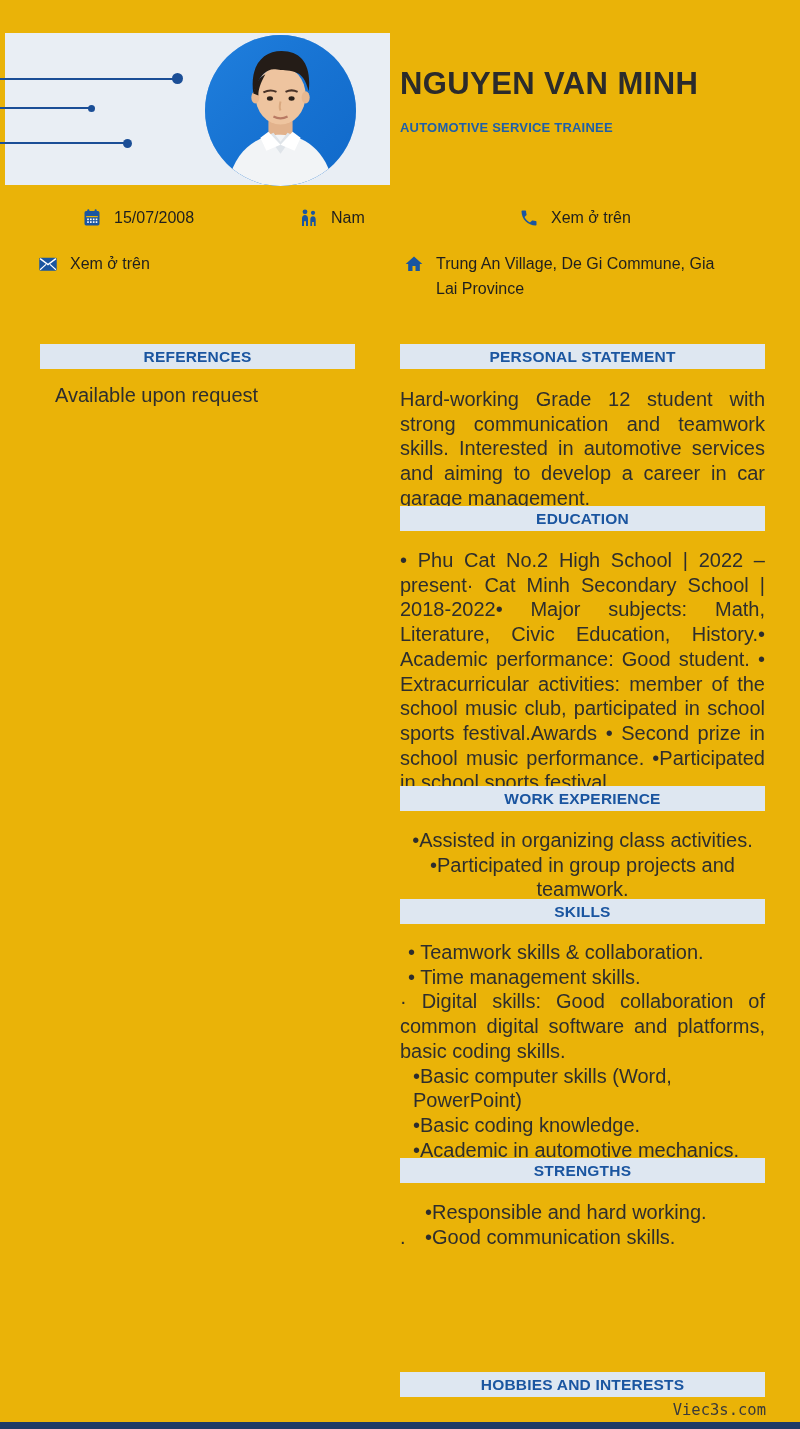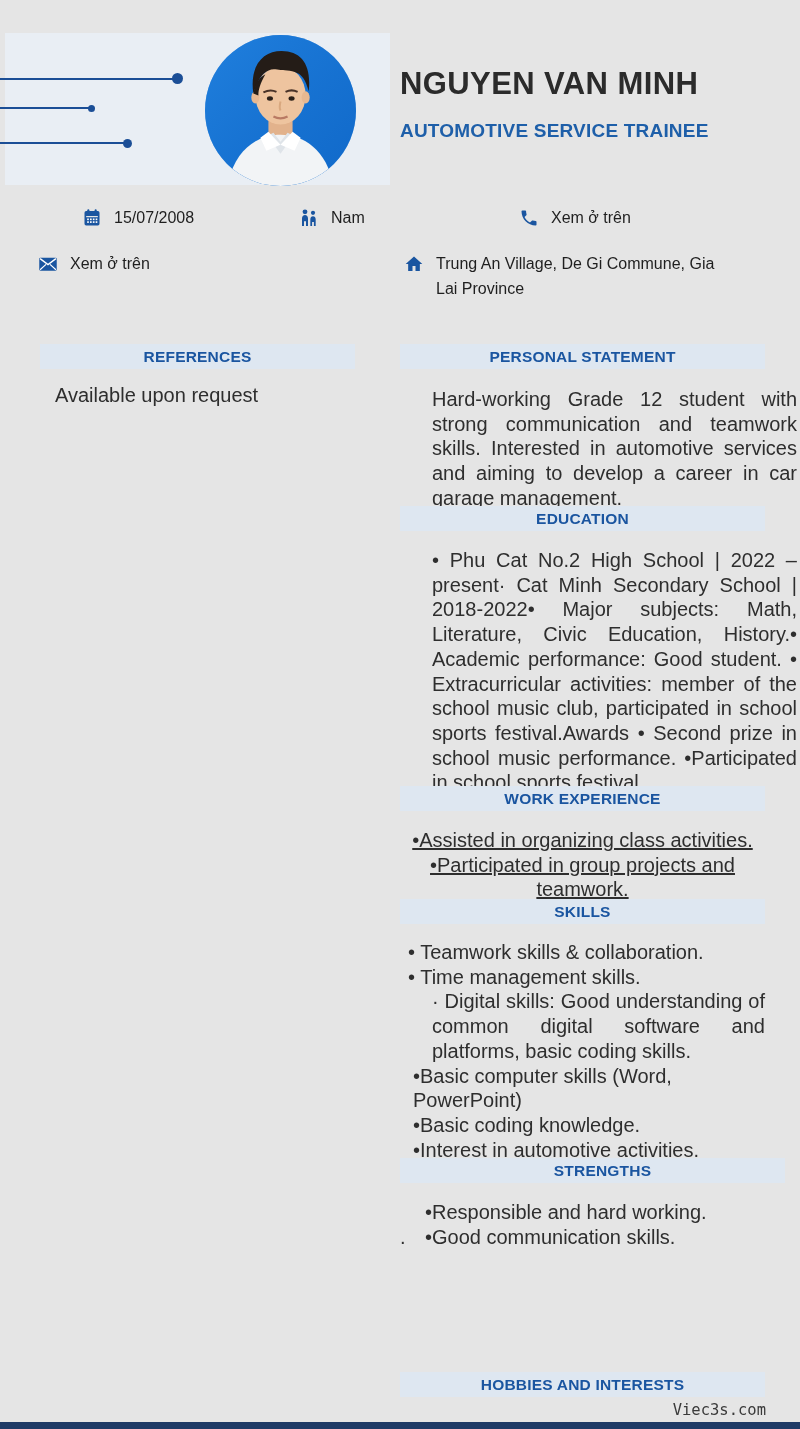--- a/index.html
+++ b/index.html
@@ -1,45 +1,45 @@
 <!DOCTYPE html>
 <html lang="vi" style="--accent: #1a55a0; --subtitle_blue: #1e5fa9; --line_blue: #1b4e96; --band_bg: #e9eef4; --bar_bg: #dee7f1; --name_color: #2b2b2b; --photo_bg: #1472d6; --footer_bar: #1e3a66;"><head>
 <meta charset="utf-8">
 <style>
   html,body { margin:0; padding:0; background:#ffffff; }
   .page {
-    position:relative; width:800px; height:1429px; background:#e5e5e5;
+    position:relative; width:800px; height:1429px; background:#eab308;
     font-family:"Liberation Sans","DejaVu Sans",sans-serif; color:#2e2e2e;
     overflow:hidden;
   }
   
   .band { position:absolute; left:5px; top:33px; width:385px; height:152px; background:var(--band_bg,#e9eef4); }
   .dline { position:absolute; background:var(--line_blue,#1b4e96); }
   .ddot  { position:absolute; border-radius:50%; background:var(--line_blue,#1b4e96); }
   
   .photo { position:absolute; left:205px; top:35px; width:151px; height:151px; border-radius:50%; overflow:hidden; }
   .photo svg { display:block; width:100%; height:100%; }
   
   .name { position:absolute; left:400px; top:66px; font-size:31px; font-weight:700; color:var(--name_color,#2b2b2b); letter-spacing:0.4px; white-space:nowrap; }
-  .role { position:absolute; left:400px; top:120px; font-size:19px; font-weight:700; color:var(--subtitle_blue,#1e5fa9); letter-spacing:0.2px; white-space:nowrap; }
+  .role { position:absolute; left:400px; top:120px; font-size:13px; font-weight:700; color:var(--subtitle_blue,#1e5fa9); letter-spacing:0.2px; white-space:nowrap; }
   
   .ci { position:absolute; display:flex; align-items:flex-start; gap:12px; font-size:16px; line-height:24.5px; color:#1f1f1f; }
   .ci .icn { flex:0 0 auto; width:20px; height:20px; margin-top:2px; color:var(--accent,#1a55a0); }
   .ci .icn svg { display:block; width:100%; height:100%; }
   .addr-text { width:290px; }
   
   .bar { position:absolute; height:25px; background:var(--bar_bg,#dee7f1); color:var(--accent,#1a55a0);
          font-weight:700; font-size:15.5px; line-height:25px; text-align:center; letter-spacing:0.2px; }
   .bar.left  { left:40px;  width:315px; }
   .bar.right { left:400px; width:365px; }
   
   .blk { position:absolute; font-size:20px; line-height:24.7px; color:#2e2e2e; }
   .blk.rcol { left:400px; width:365px; }
-  .just { text-align:justify;margin-left:32px; }
-  .ctr  { text-align:center;text-decoration:underline; }
+  .just { text-align:justify; }
+  .ctr  { text-align:center; }
   .pad8  { padding-left:8px; }
   .pad13 { padding-left:13px; }
   .b-row { position:relative; padding-left:25px; }
   .stray { position:absolute; left:0; top:0; }
   
   .wm { position:absolute; right:34px; top:1401px; font-family:"DejaVu Sans Mono",monospace; font-size:15.5px; color:#3a3a3a; }
   .fbar { position:absolute; left:0; bottom:0; width:800px; height:7px; background:var(--footer_bar,#1e3a66); }
 </style>
 </head>
 <body>
@@ -168,27 +168,27 @@
   <div class="bar right" style="top:786px;">WORK EXPERIENCE</div>
   <div class="blk rcol" style="top:828px;">
     <div class="ctr">•Assisted in organizing class activities.</div>
     <div class="ctr">•Participated in group projects and teamwork.</div>
   </div>
 
   <div class="bar right" style="top:899px;">SKILLS</div>
   <div class="blk rcol" style="top:940px;">
     <div class="pad8">• Teamwork skills &amp; collaboration.</div>
     <div class="pad8">• Time management skills.</div>
-    <div class="just">· Digital skills: Good understanding of common digital software and platforms, basic coding skills.</div>
+    <div class="just">· Digital skills: Good collaboration of common digital software and platforms, basic coding skills.</div>
     <div class="pad13">•Basic computer skills (Word, PowerPoint)</div>
     <div class="pad13">•Basic coding knowledge.</div>
-    <div class="pad13">•Interest in automotive activities.</div>
-  </div>
-
-  <div class="bar right" style="top:1158px;padding-left:20px;">STRENGTHS</div>
+    <div class="pad13">•Academic in automotive mechanics.</div>
+  </div>
+
+  <div class="bar right" style="top:1158px;">STRENGTHS</div>
   <div class="blk rcol" style="top:1200px;line-height:24.9px;">
     <div class="b-row">•Responsible and hard working.</div>
     <div class="b-row">
       <span class="stray">.</span>
       <span>•Good communication skills.</span>
     </div>
   </div>
 
   <div class="bar right" style="top:1372px;">HOBBIES AND INTERESTS</div>
 

